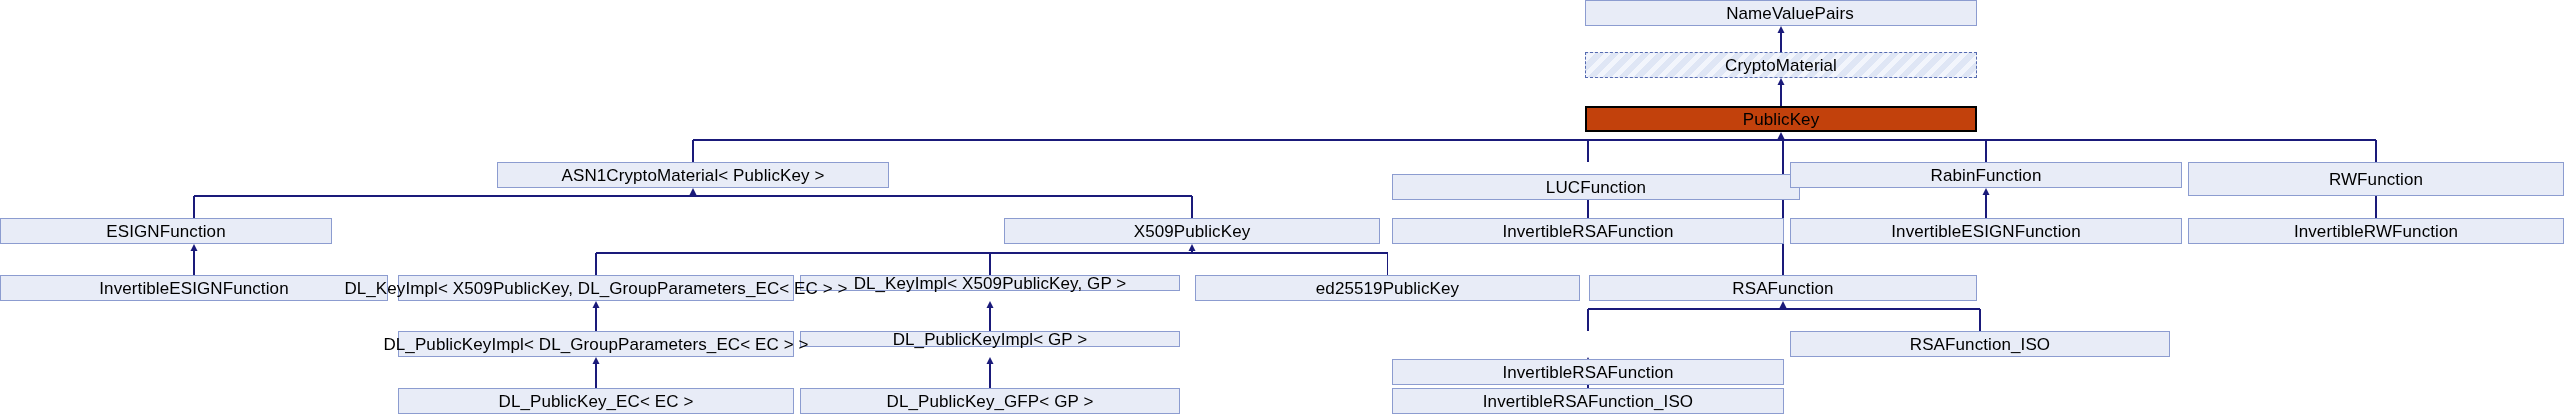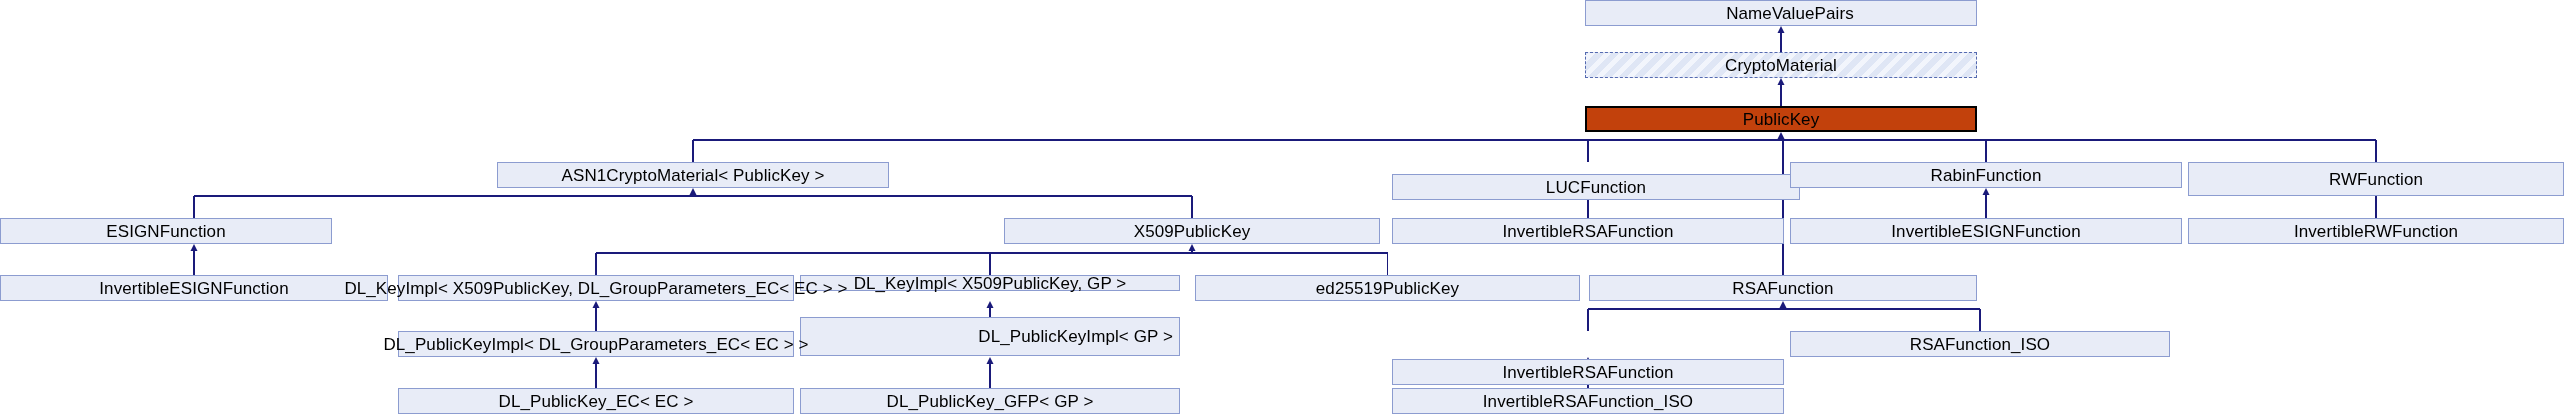--- a/index.html
+++ b/index.html
@@ -174,21 +174,21 @@
       </div>
       <div class="node normal" style="left: 1195px; top: 275px; width: 385px; height: 26px;">
         <span class="label">ed25519PublicKey</span>
       </div>
       <div class="node normal" style="left: 1589px; top: 275px; width: 388px; height: 26px;">
         <span class="label">RSAFunction</span>
       </div>
       <div class="node normal" style="left: 398px; top: 331px; width: 396px; height: 26px;">
         <span class="label">DL_PublicKeyImpl&lt; DL_GroupParameters_EC&lt; EC &gt; &gt;</span>
       </div>
-      <div class="node normal" style="left: 800px; top: 317px; width: 380px; height: 39px; justify-content: flex-end;">
+      <div class="node normal" style="left: 800px; top: 331px; width: 380px; height: 16px;">
         <span class="label">DL_PublicKeyImpl&lt; GP &gt;</span>
       </div>
       <div class="node normal" style="left: 1392px; top: 350px; width: 392px; height: 26px; margin-top: 9px;">
         <span class="label">InvertibleRSAFunction</span>
       </div>
       <div class="node normal" style="left: 1790px; top: 331px; width: 380px; height: 26px;">
         <span class="label">RSAFunction_ISO</span>
       </div>
       <div class="node normal" style="left: 398px; top: 388px; width: 396px; height: 26px;">
         <span class="label">DL_PublicKey_EC&lt; EC &gt;</span>

